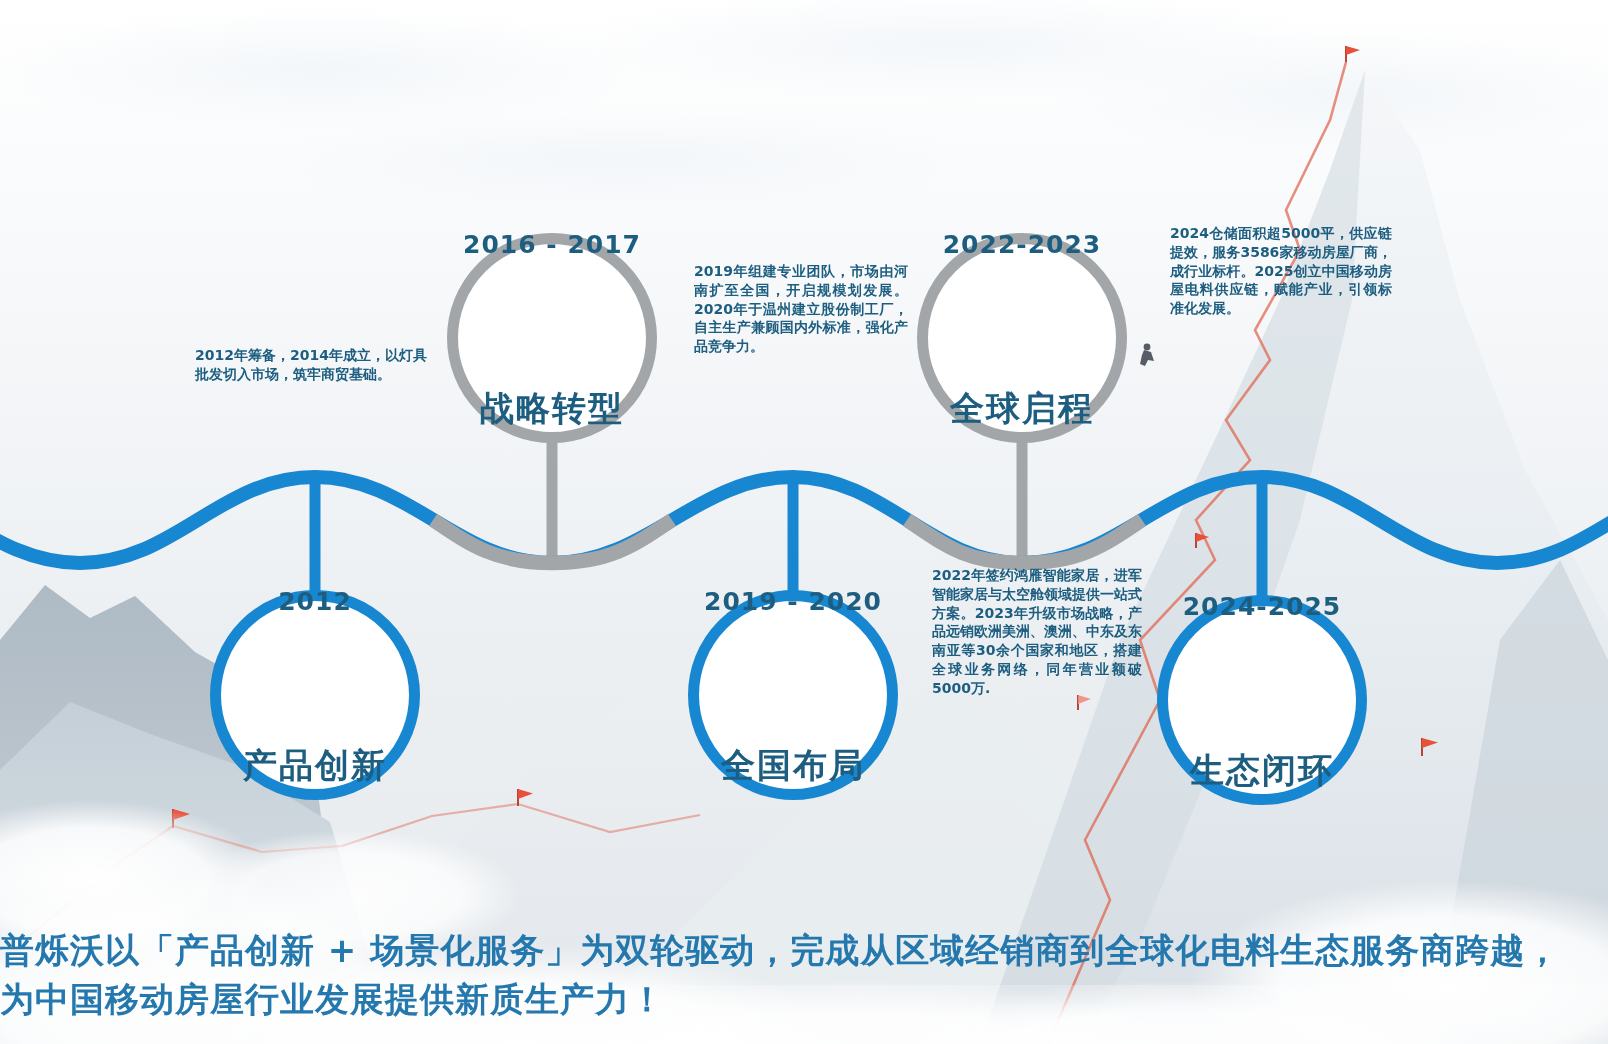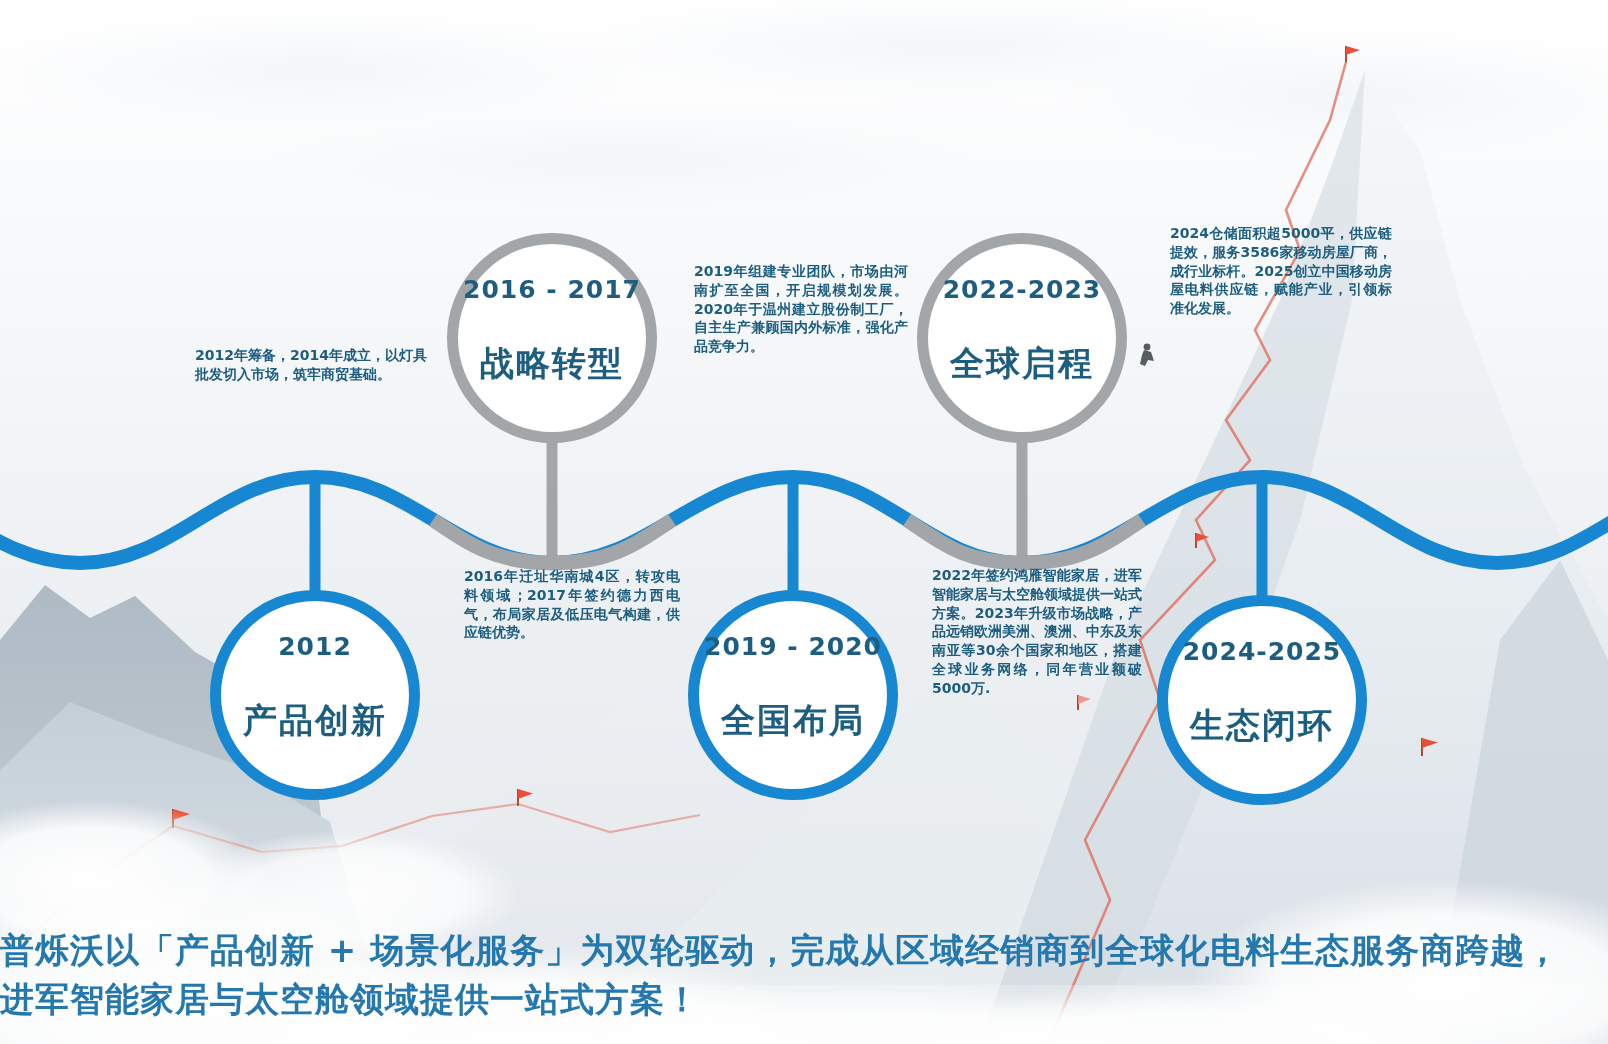--- a/index.html
+++ b/index.html
@@ -10,21 +10,21 @@
   }
   svg.layer{position:absolute;left:0;top:0;width:1608px;height:1044px;display:block;}
   .wave-blue{stroke:var(--blue,#1787d2);stroke-width:14;fill:none;stroke-linecap:round;}
   .wave-gray{stroke:var(--gray,#a3a6a8);stroke-width:14.5;fill:none;stroke-linecap:butt;}
   .stem-blue{stroke:var(--blue,#1787d2);stroke-width:11;}
   .stem-gray{stroke:var(--gray,#a3a6a8);stroke-width:11;}
 
   .node{
     position:absolute;width:210px;height:210px;border-radius:50%;
     background:#ffffff;box-sizing:border-box;
-    display:flex;flex-direction:column;align-items:center;justify-content:center;
+    display:flex;flex-direction:column;align-items:center;justify-content:space-between;
     text-align:center;
     gap:21px;
   }
   .node-blue{border:11px solid var(--blue,#1787d2);}
   .node-gray{border:11px solid var(--gray,#a3a6a8);}
   .node .period{
     color:var(--text-dark,#1d5e80);font-size:25px;font-weight:bold;
     letter-spacing:1px;margin-top:-14px;
   }
   .node .title{
@@ -171,23 +171,22 @@
   <div class="node node-gray" style="left:917px;top:233px;">
     <div class="period">2022-2023</div>
     <div class="title">全球启程</div>
   </div>
   <div class="node node-blue" style="left:1157px;top:595px;">
     <div class="period">2024-2025</div>
     <div class="title">生态闭环</div>
   </div>
 
   <div class="desc" style="left:195px;top:346px;width:232px;">2012年筹备，2014年成立，以灯具批发切入市场，筑牢商贸基础。</div>
-  <div class="desc" style="left:464px;top:567px;width:216px;">2016年迁址华南城4区，转攻电料领域；2017年签约德力西电气，布局家居及低压电气构建，供应链优势。</div>
   <div class="desc" style="left:694px;top:262px;width:214px;">2019年组建专业团队，市场由河南扩至全国，开启规模划发展。2020年于温州建立股份制工厂，自主生产兼顾国内外标准，强化产品竞争力。</div>
   <div class="desc" style="left:932px;top:566px;width:210px;">2022年签约鸿雁智能家居，进军智能家居与太空舱领域提供一站式方案。2023年升级市场战略，产品远销欧洲美洲、澳洲、中东及东南亚等30余个国家和地区，搭建全球业务网络，同年营业额破5000万.</div>
   <div class="desc" style="left:1170px;top:224px;width:222px;">2024仓储面积超5000平，供应链提效，服务3586家移动房屋厂商，成行业标杆。2025创立中国移动房屋电料供应链，赋能产业，引领标准化发展。</div>
 
   <div class="summary">
     <div>普烁沃以「产品创新 + 场景化服务」为双轮驱动，完成从区域经销商到全球化电料生态服务商跨越，</div>
-    <div>进军智能家居与太空舱领域提供一站式方案！</div>
+    <div>为中国移动房屋行业发展提供新质生产力！</div>
   </div>
 
 </div>
 
 </body></html>

